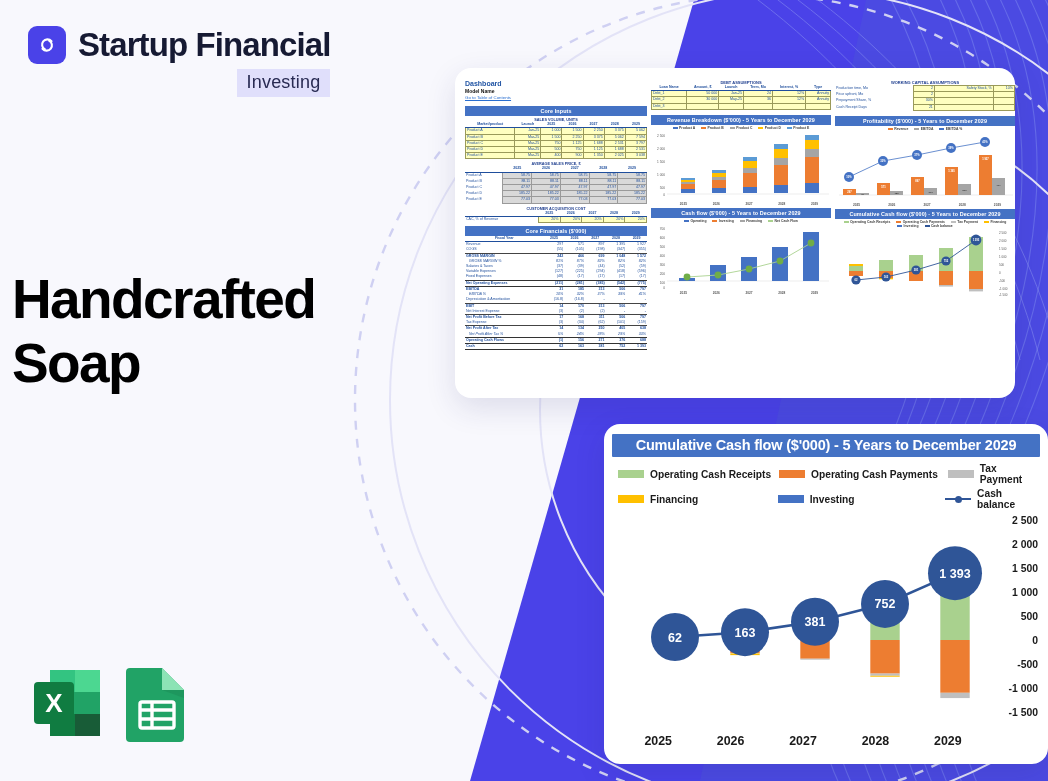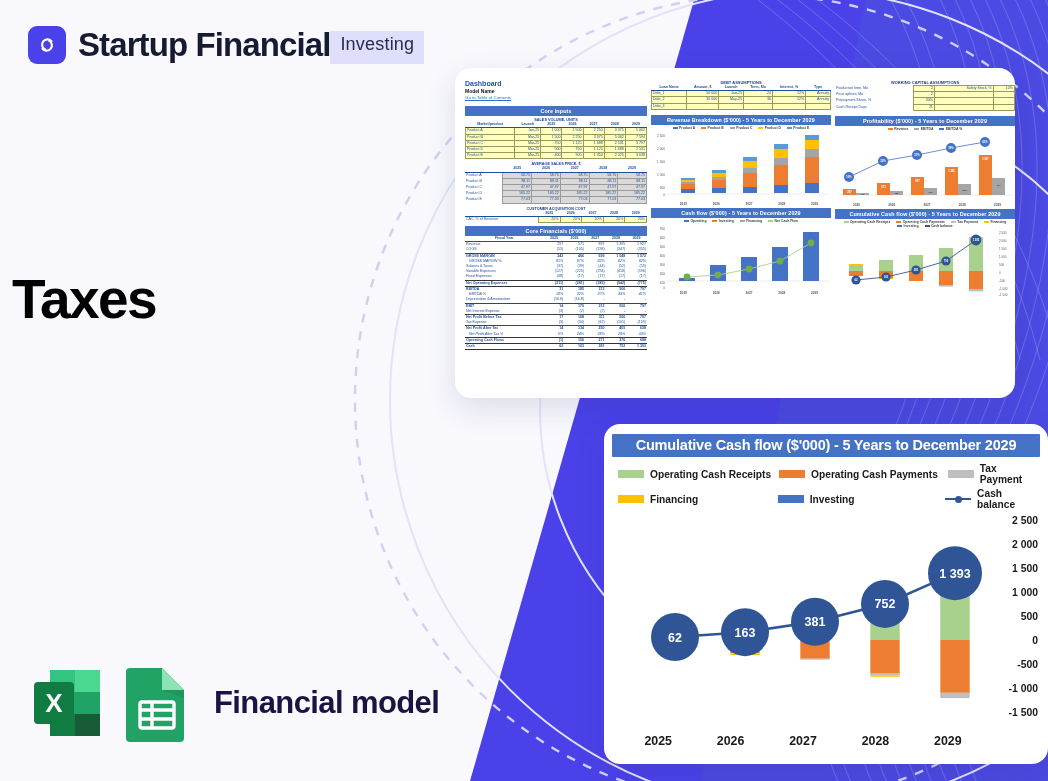--- a/index.html
+++ b/index.html
@@ -5,21 +5,21 @@
   * { margin:0; padding:0; box-sizing:border-box; }
   body {
     width:1048px; height:781px; overflow:hidden;
     font-family:"Liberation Sans", sans-serif;
     background:#f8f8fd; position:relative;
   }
   .bg-wrap { position:absolute; inset:0; overflow:hidden; }
   .bg-svg { position:absolute; inset:0; }
 
   
-  .brand { position:absolute; left:28px; top:26px; display:flex; }
+  .brand { position:absolute; left:28px; top:26px; display:flex; flex-direction:column; }
   .brand-row { display:flex; align-items:center; gap:12px; }
   .brand-logo {
     width:38px; height:38px; border-radius:9px; background:#4a42e8;
     display:flex; align-items:center; justify-content:center;
   }
   .brand-name {
     font-size:33px; font-weight:bold; color:#161a33; letter-spacing:-0.9px;
     font-family:"Liberation Sans", sans-serif;
   }
   .brand-sub-wrap { display:flex; justify-content:flex-end; margin-top:5px; }
@@ -141,21 +141,22 @@
       </svg>
     </div>
     <div class="brand-name">Startup Financial</div>
   </div>
   <div class="brand-sub-wrap">
     <div class="brand-sub">Investing</div>
   </div>
 </div>
 
 <div class="headline">
-  <div>Taxes</div>
+  <div>Handcrafted</div>
+  <div>Soap</div>
 </div>
 
 <div class="footer-row">
   <div class="xls-icon">
     <svg width="78" height="78" viewBox="0 0 78 78">
       <rect x="22" y="6" width="50" height="66" rx="3" fill="#21a366"></rect>
       <rect x="22" y="6" width="25" height="22" fill="#33c481"></rect>
       <rect x="47" y="6" width="25" height="22" fill="#4cd791"></rect>
       <rect x="47" y="28" width="25" height="22" fill="#21a366"></rect>
       <rect x="22" y="50" width="50" height="22" fill="#107c41"></rect>
@@ -168,21 +169,20 @@
     <svg width="70" height="78" viewBox="0 0 70 78">
       <path d="M8 4 h32 l22 22 v48 a4 4 0 0 1 -4 4 h-50 a4 4 0 0 1 -4 -4 v-66 a4 4 0 0 1 4 -4 z" fill="#21a366"></path>
       <path d="M40 4 l22 22 h-22 z" fill="#8ce3b5"></path>
       <path d="M40 26 h22 v8 l-22 -8 z" fill="#1a8a55" opacity="0.45"></path>
       <rect x="18" y="38" width="34" height="26" rx="2" fill="none" stroke="#fff" stroke-width="3.4"></rect>
       <line x1="18" y1="46" x2="52" y2="46" stroke="#fff" stroke-width="3.4"></line>
       <line x1="18" y1="55" x2="52" y2="55" stroke="#fff" stroke-width="3.4"></line>
       <line x1="30" y1="38" x2="30" y2="64" stroke="#fff" stroke-width="3.4"></line>
     </svg>
   </div>
-  <div class="footer-label">Financial model</div>
 </div>
 
 <div class="card" id="dash-card">
  <div class="sheet">
 
   <div class="sect-left">
     <div style="font-size:7px;font-weight:bold;color:#2255a4;">Dashboard</div>
     <div style="font-size:5px;font-weight:bold;color:#111;margin-top:1px;">Model Name</div>
     <div style="font-size:4.4px;color:#2a6fd0;text-decoration:underline;margin-top:1px;">Go to Table of Contents</div>
 

